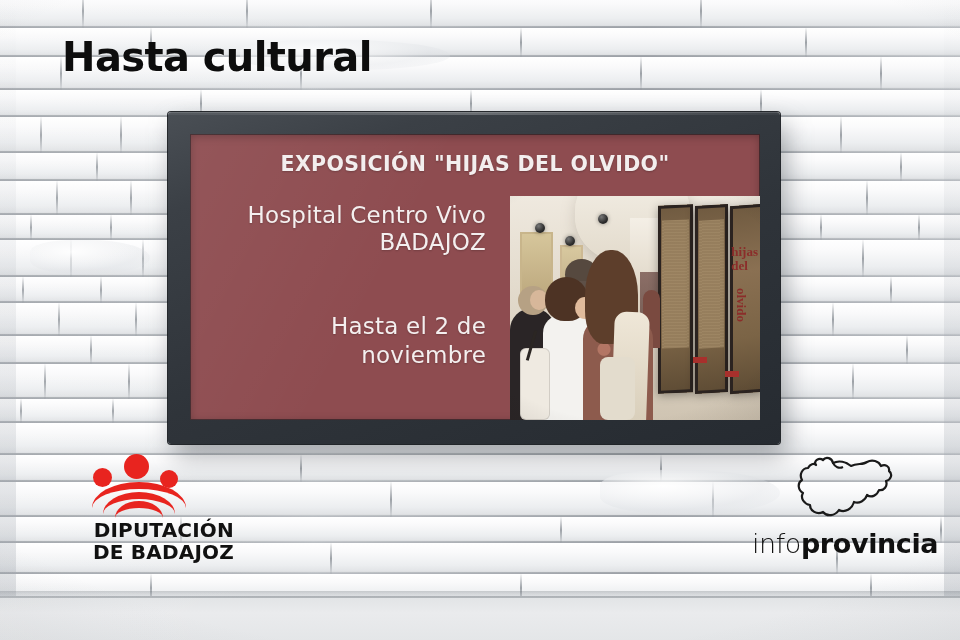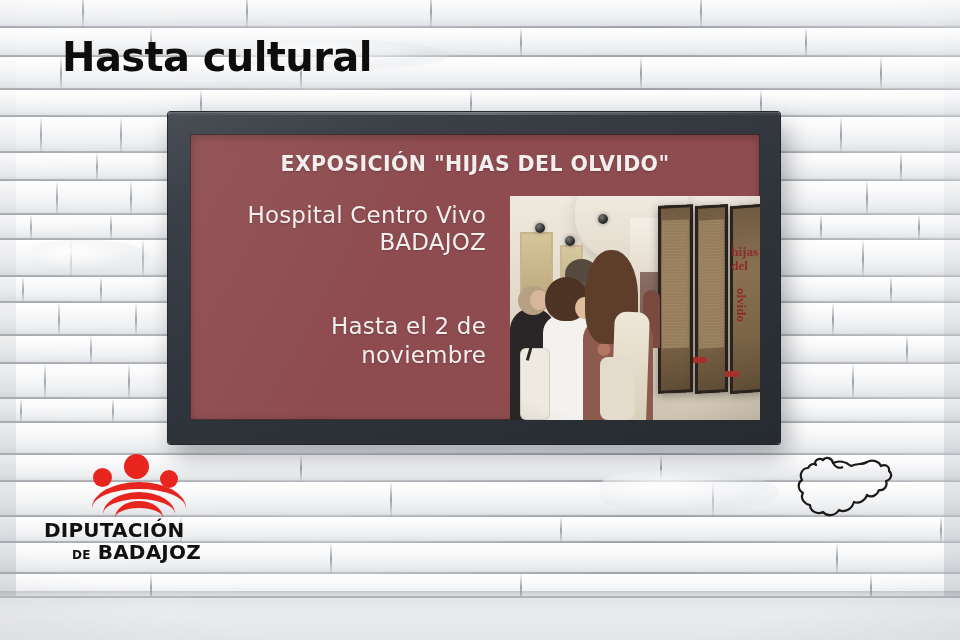--- a/index.html
+++ b/index.html
@@ -228,25 +228,25 @@
   .dip-mark{ position:relative; width:116px; height:62px; margin:0 auto; }
   .dot{ position:absolute; border-radius:50%; background:#e8241f; }
   .dot.c{ left:43px; top:2px;  width:25px; height:25px; }
   .dot.l{ left:12px; top:16px; width:19px; height:19px; }
   .dot.r{ left:79px; top:18px; width:18px; height:18px; }
   .arc{ position:absolute; left:50%; border:0; border-top:7px solid #e8241f;
         border-radius:50% / 100% 100% 0 0; transform:translateX(-50%); }
   .arc.a1{ top:30px; width:94px; height:26px; }
   .arc.a2{ top:40px; width:72px; height:22px; }
   .arc.a3{ top:49px; width:48px; height:17px; }
-  .dip-txt{ text-align:left; margin-top:4px; color:#111;
+  .dip-txt{ text-align:right; margin-top:4px; color:#111;
             font-family:"DejaVu Sans","Liberation Sans",sans-serif; }
   .dip-l1{ font-size:20px; font-weight:bold; letter-spacing:.2px; }
   .dip-l2{ font-size:20px; font-weight:bold; letter-spacing:.2px; margin-top:-2px; }
-  .dip-l2 .sm{ font-size:12px;margin-left:28px; }
+  .dip-l2 .sm{ font-size:20px;margin-left:28px; }
 
   .logo-info{ position:absolute; left:745px; top:452px; width:200px; height:110px; text-align:center; }
   .map-svg{ display:block; margin:0 auto; }
   .info-txt{ margin-top:2px; color:#111; font-size:27px; letter-spacing:-.4px;
              font-family:"DejaVu Sans","Liberation Sans",sans-serif; white-space:nowrap; }
   .info-light{ font-weight:300; }
   .info-bold{ font-weight:bold; }
 </style>
 </head>
 <body>
@@ -434,13 +434,16 @@
 <div class="logo-info">
   <svg class="map-svg" width="112" height="74" viewBox="0 0 112 74">
     <path d="M27 13 C24 9, 30 5, 34 8 C37 4, 43 6, 44 11 C50 8, 57 10, 62 14
              C68 11, 74 13, 78 10 C83 7, 90 9, 92 14 C96 12, 101 14, 100 19
              C104 22, 102 28, 97 29 C99 34, 95 39, 90 38 C88 44, 82 46, 78 43
              C76 49, 70 52, 65 50 C63 57, 56 61, 50 58 C46 64, 38 65, 34 60
              C28 63, 21 59, 21 53 C15 52, 11 46, 14 41 C9 38, 8 31, 13 28
              C10 23, 13 16, 19 16 C21 12, 25 11, 27 13 Z" fill="none" stroke="#1a1a1a" stroke-width="2.2" stroke-linejoin="round"></path>
     <path d="M44 11 C46 15, 50 17, 54 15" fill="none" stroke="#1a1a1a" stroke-width="2"></path>
   </svg>
+  <div class="info-txt">
+    <span class="info-light">info</span><span class="info-bold">provincia</span>
+  </div>
 </div>
 
 </body></html>

